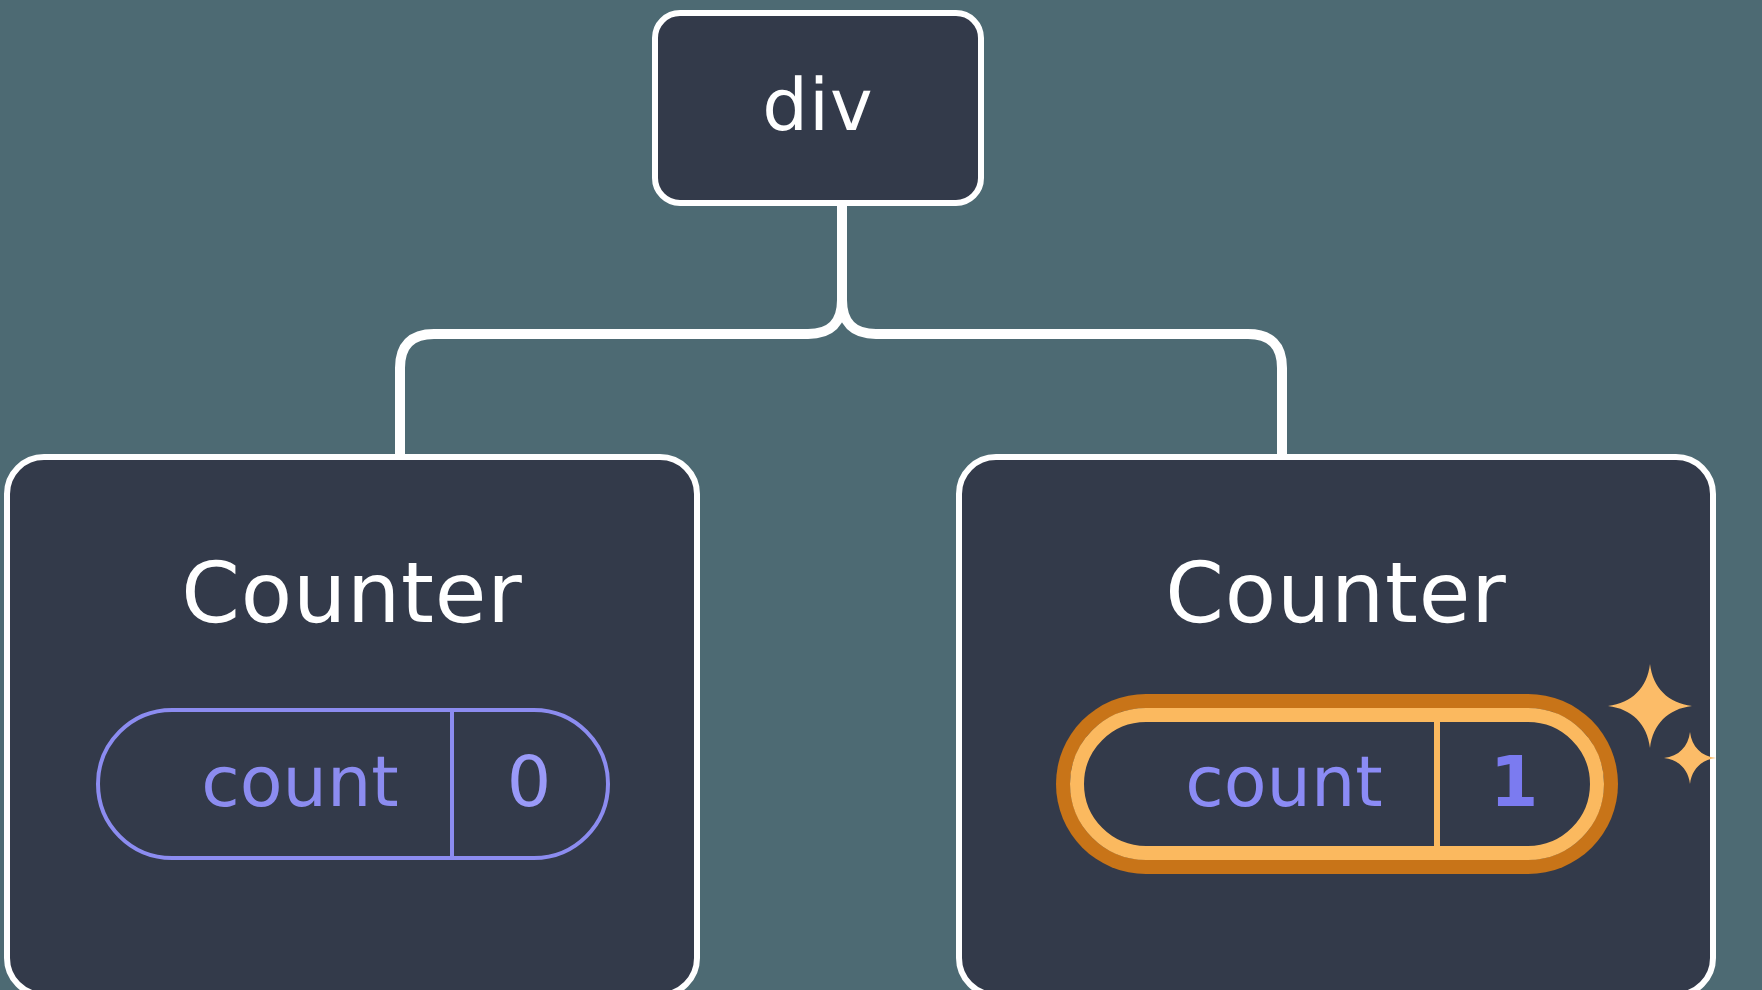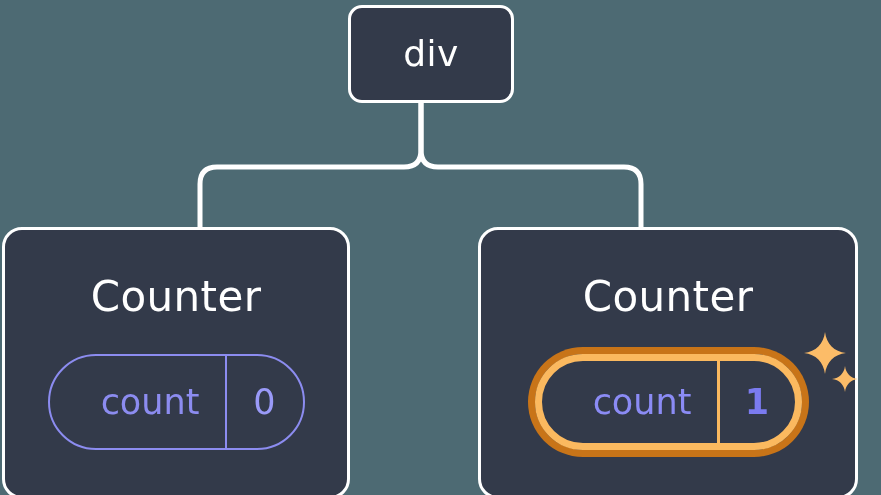--- a/index.html
+++ b/index.html
@@ -32,21 +32,21 @@
 
   
   .node {
     position: absolute;
     box-sizing: border-box;
     background: #333a4a;
     border: 3px solid #ffffff;
     border-radius: 14px;
   }
   #node-div {
-    left: 348px;
+    left: 326px;
     top: 5px;
     width: 166px;
     height: 98px;
     display: flex;
     align-items: center;
     justify-content: center;
   }
   #node-div .node-title {
     color: #ffffff;
     font-size: 36px;
@@ -83,21 +83,21 @@
   
   .pill-wrap {
     position: relative;
     margin-top: 36px;
   }
   .pill {
     position: relative;
     box-sizing: border-box;
     display: flex;
     align-items: stretch;
-    height: 96px;
+    height: 76px;
     border: 2px solid #8c8cf0;
     border-radius: 52px;
     color: #8c8cf0;
   }
   .pill-key, .pill-val {
     display: flex;
     align-items: center;
     justify-content: center;
     box-sizing: border-box;
   }

